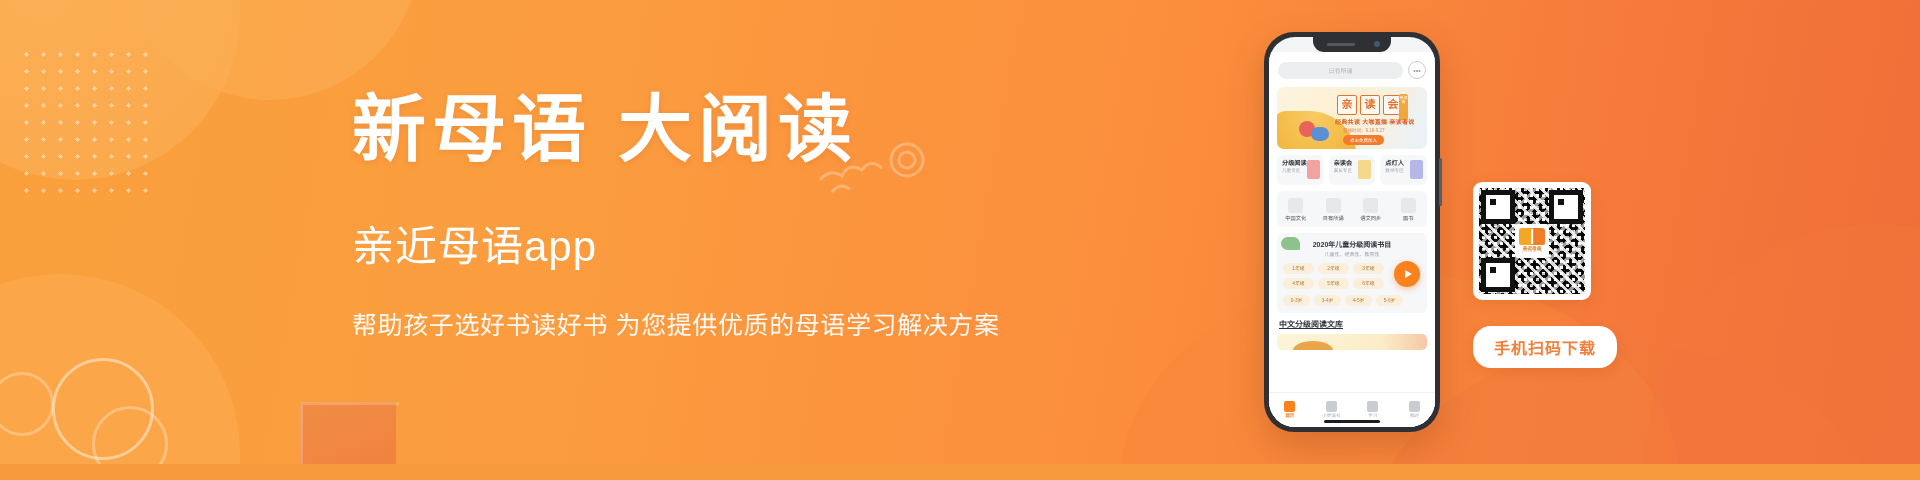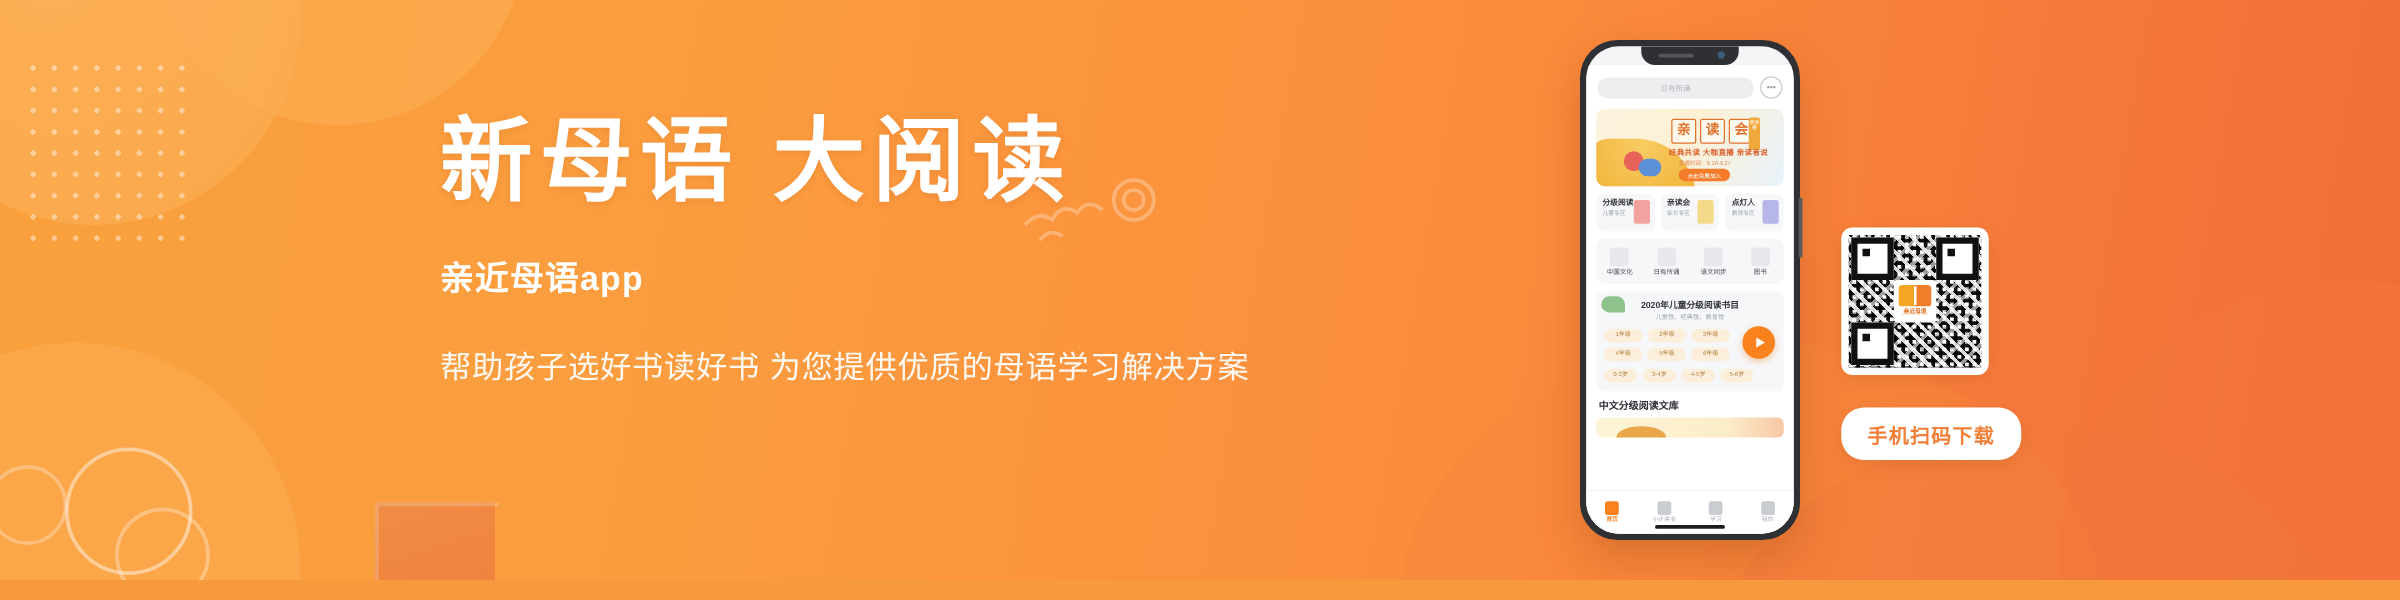--- a/index.html
+++ b/index.html
@@ -76,22 +76,22 @@
   
   .copy{position:absolute;left:352px;top:92px;width:700px;}
   .headline{
     font-family:"DejaVu Serif","Liberation Serif",serif;
     font-weight:700;color:#ffffff;font-size:74px;line-height:1;
     letter-spacing:6px;white-space:nowrap;
     text-shadow:0 2px 6px rgba(190,80,20,.18);
   }
   .headline .gap{display:inline-block;width:26px;}
   .subtitle{
-    margin-top:44px;color:#ffffff;font-size:27px;line-height:1;
-    letter-spacing:1px;white-space:nowrap;font-weight:700;
+    margin-top:60px;color:#ffffff;font-size:42px;line-height:1;
+    letter-spacing:1px;white-space:nowrap;font-weight:400;
   }
   .desc{
     margin-top:45px;color:rgba(255,255,255,.93);font-size:25px;line-height:1;
     letter-spacing:.6px;white-space:nowrap;font-weight:400;
   }
 
   
   .phone{
     position:absolute;left:1264px;top:32px;width:176px;height:400px;
     border-radius:30px;background:#2f3033;
@@ -219,21 +219,21 @@
   .play-btn{
     position:absolute;right:7px;bottom:26px;width:26px;height:26px;border-radius:50%;
     background:#f9821f;display:flex;align-items:center;justify-content:center;
     box-shadow:0 2px 6px rgba(240,120,20,.4);
   }
   .play-btn:after{
     content:"";border-left:7px solid #fff;border-top:4.5px solid transparent;
     border-bottom:4.5px solid transparent;margin-left:2px;
   }
 
-  .lib-t{font-size:8px;color:#2f3238;font-weight:700;margin:8px 0 0 10px;line-height:1;}
+  .lib-t{font-size:8px;color:#2f3238;font-weight:700;margin:8px 0 0 10px;line-height:1;text-decoration:underline;}
   .lib-card{
     margin:5px 8px 0 8px;height:16px;border-radius:5px;
     background:linear-gradient(90deg,#fdf4d8 0%,#fbedc8 70%,#f7c7a6 100%);
     position:relative;overflow:hidden;
   }
   .lib-card:after{
     content:"";position:absolute;left:16px;bottom:-9px;width:40px;height:18px;
     border-radius:50%;background:#e9a64a;
   }
 

